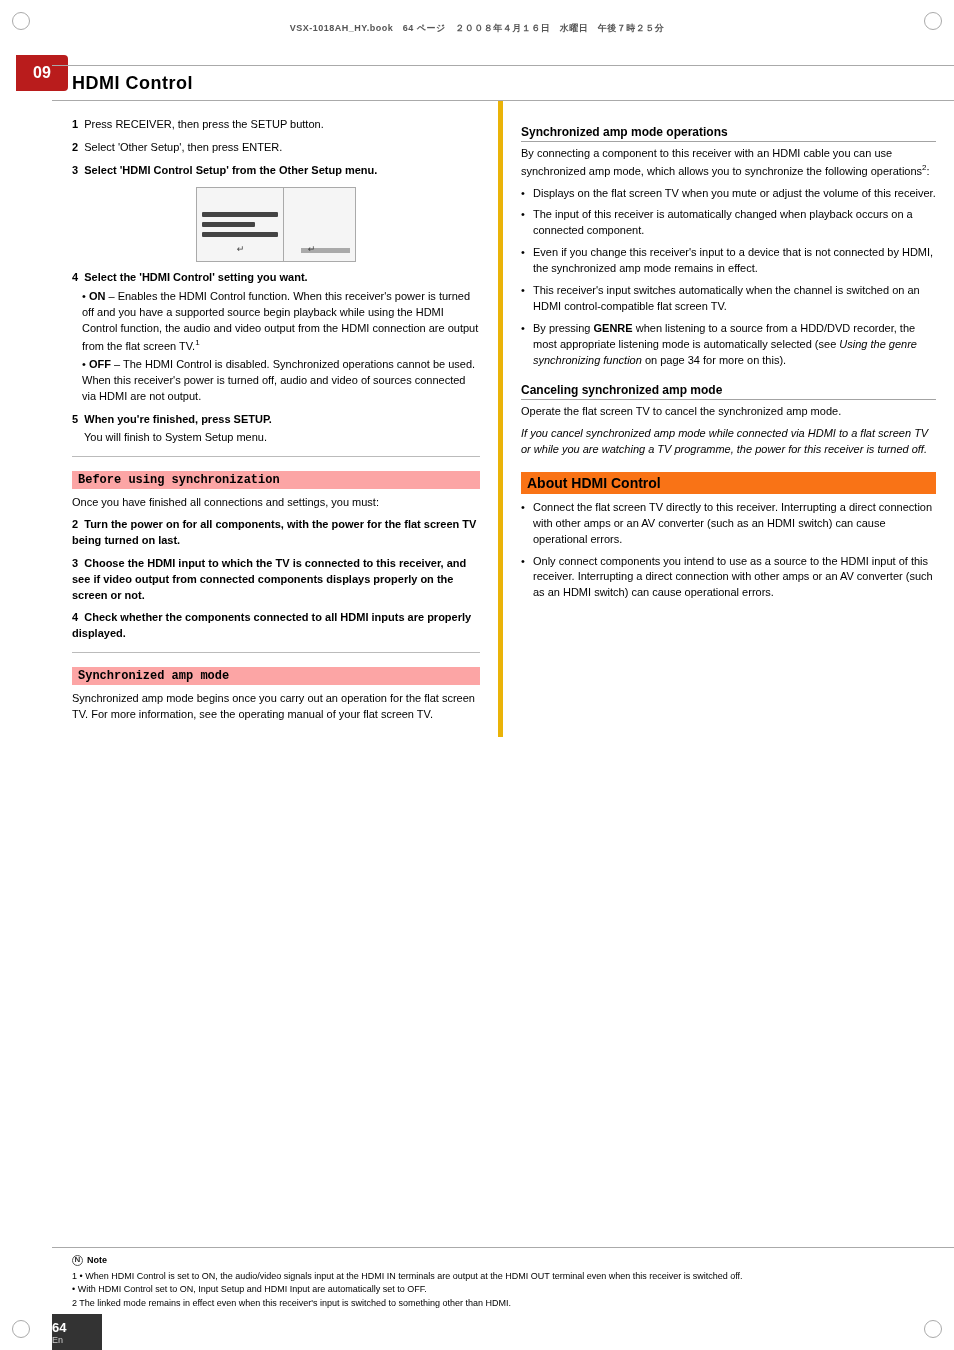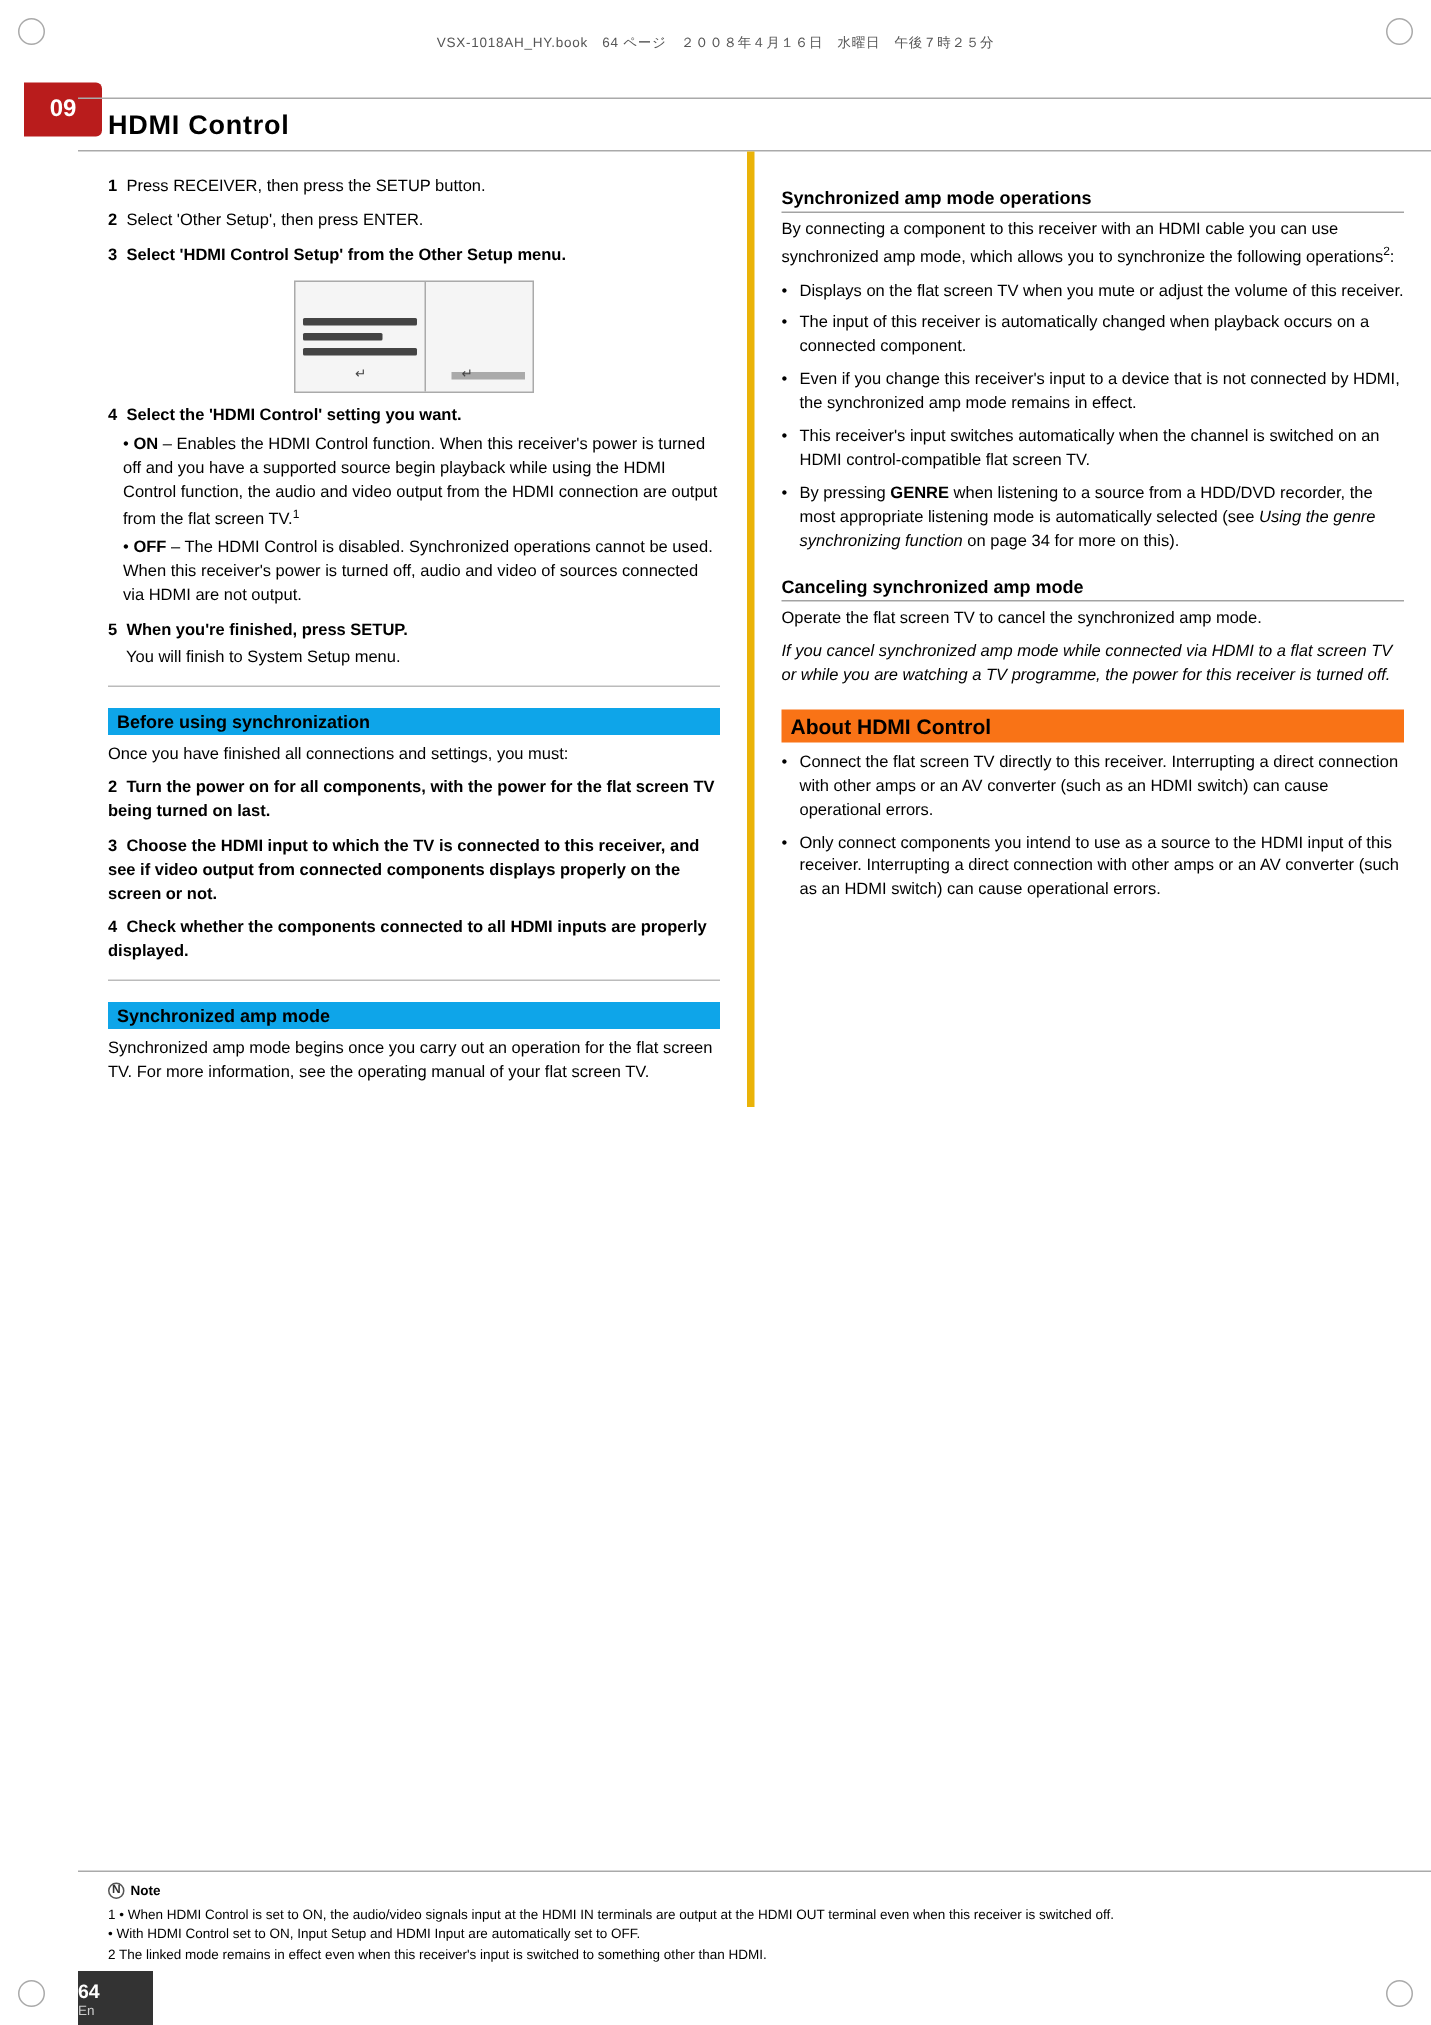--- a/index.html
+++ b/index.html
@@ -30,20 +30,21 @@
     
     .file-info-bar {
       position: absolute;
       top: 22px;
       left: 50%;
       transform: translateX(-50%);
       font-size: 9px;
       color: #555;
       white-space: nowrap;
       letter-spacing: 0.5px;
+      font-weight: bold;
     }
 
     
     .chapter-tab {
       position: absolute;
       top: 55px;
       left: 16px;
       width: 52px;
       height: 36px;
       background: #b91c1c;
@@ -174,26 +175,27 @@
     
     .section-header {
       font-size: 12px;
       font-weight: bold;
       margin-top: 10px;
       margin-bottom: 4px;
       padding-bottom: 2px;
       border-bottom: 1px solid #a3a3a3;
     }
     .section-header-box {
-      background: #0ea5e9;
+      background: #fca5a5;
       padding: 2px 6px;
       font-size: 12px;
       font-weight: bold;
       margin-top: 14px;
       margin-bottom: 6px;
+      font-family: Liberation Mono, monospace;
     }
 
     
     .bullet-list {
       list-style: none;
       padding: 0;
       margin: 0;
     }
     .bullet-list li {
       padding-left: 12px;

